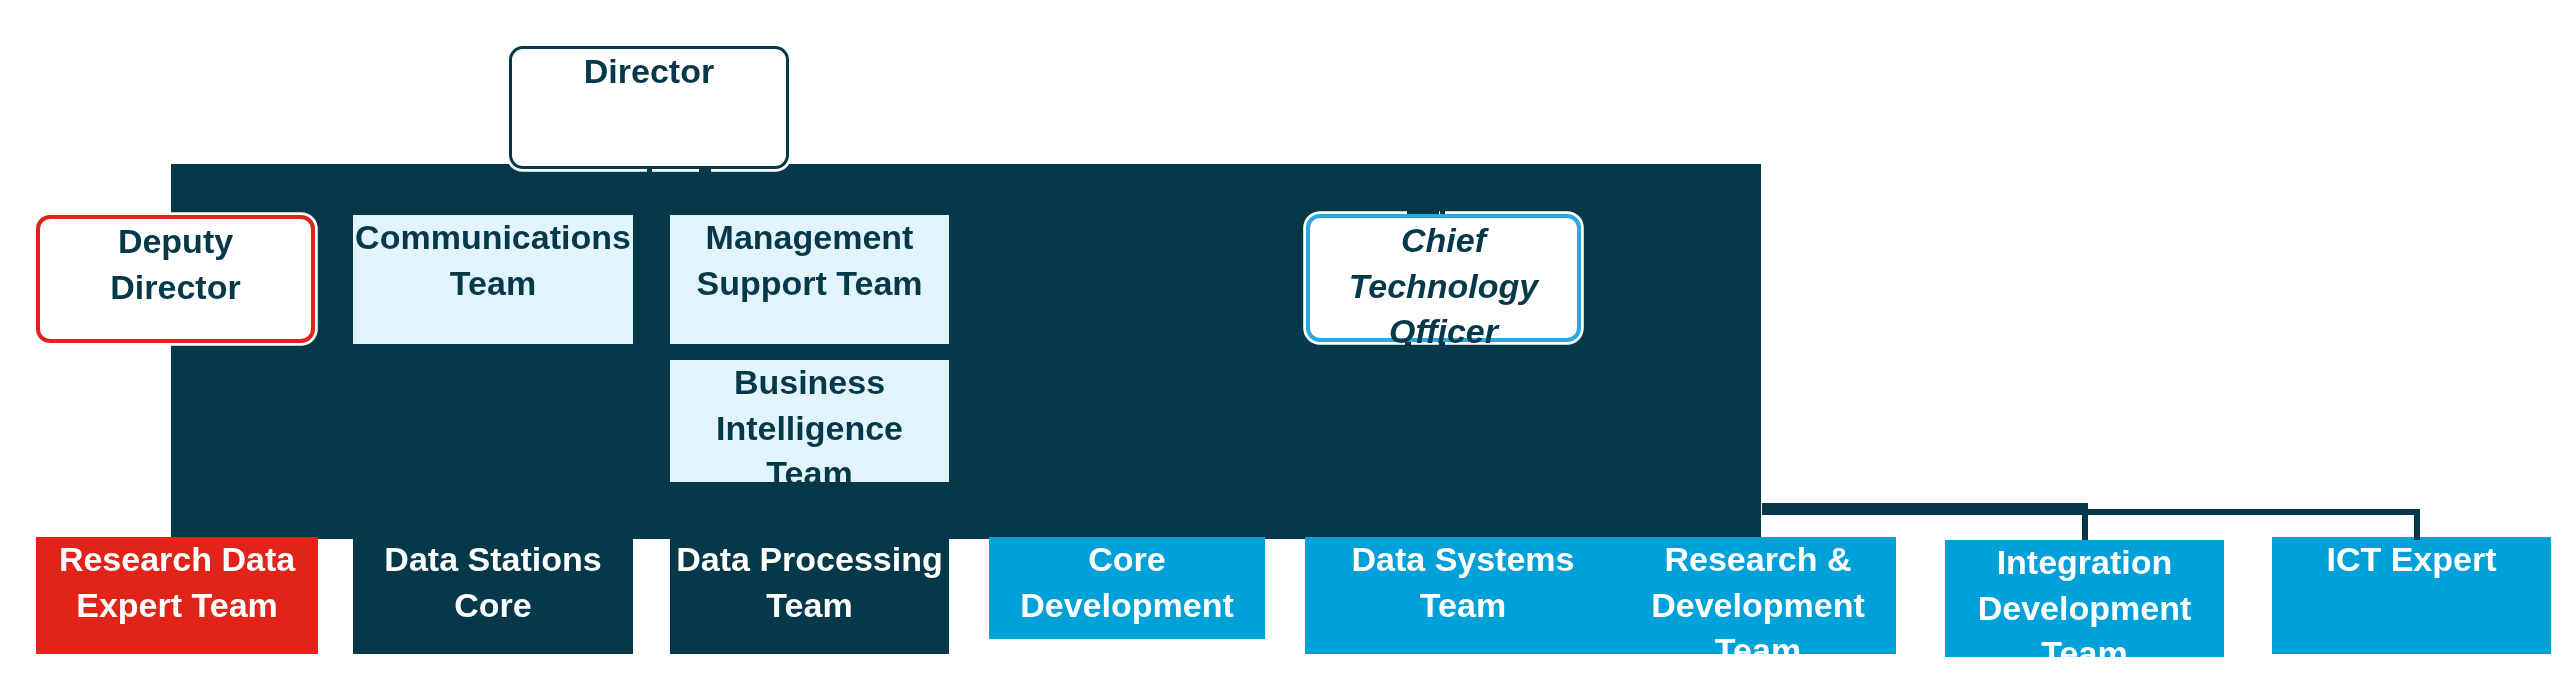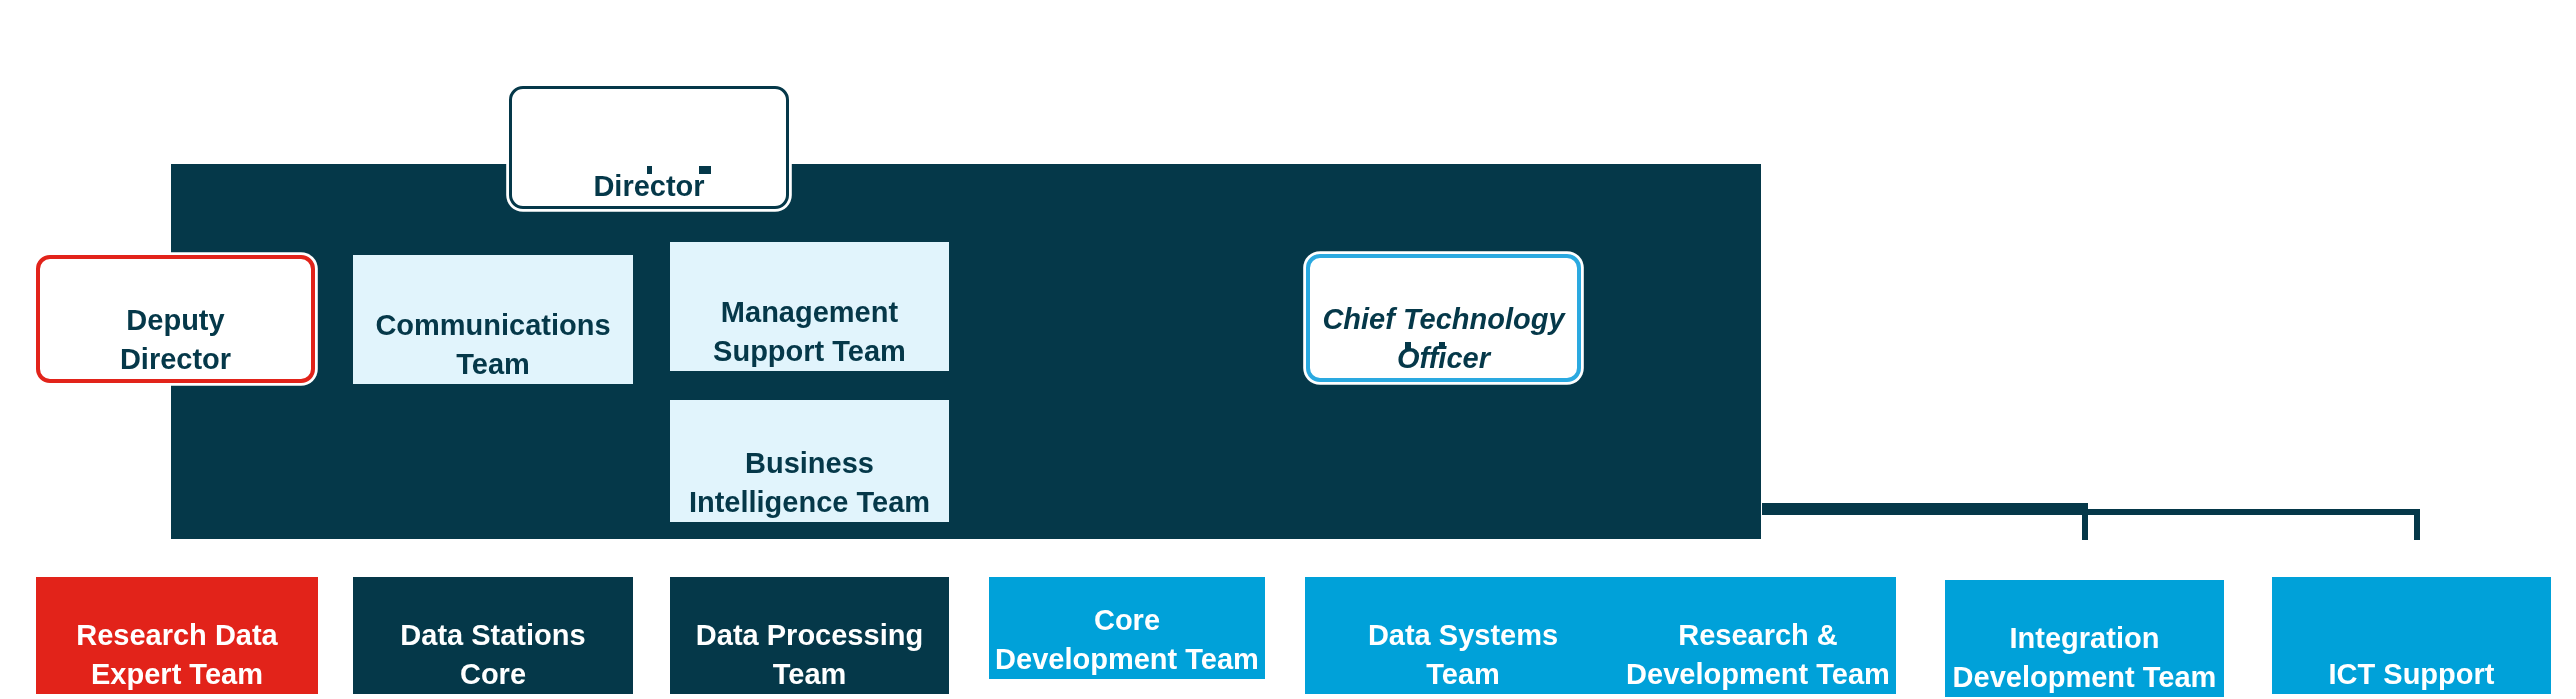--- a/index.html
+++ b/index.html
@@ -24,28 +24,27 @@
     background:var(--dark);
     z-index:0;
   }
   .connector{
     position:absolute;
     background:var(--dark);
     z-index:3;
   }
   .node{
     position:absolute;
-    display:flex;align-items:flex-end;justify-content:center;
+    display:flex;align-items:flex-start;justify-content:center;
     box-sizing:border-box;
     z-index:1;
     font-weight:600;
-    font-size:29px;
+    font-size:34px;
     line-height:1.34;
     text-align:center;
-    margin-top:40px;
   }
   .node .label{white-space:pre-line;}
   .outlined{
     background:var(--white);
     border-radius:14px;
     box-shadow:0 0 0 2.8px var(--white);
     color:var(--dark);
   }
   .outline-dark{border:3.5px solid var(--dark);}
   .outline-red{border:4.1px solid var(--red);}
@@ -86,21 +85,21 @@
   <div class="node outlined outline-blue" style="left:1306px;top:214px;width:275px;height:128px">
     <span class="label">Chief Technology
 Officer</span>
   </div>
 
   <div class="node fill-light" style="left:353px;top:215px;width:280px;height:129px">
     <span class="label">Communications
 Team</span>
   </div>
 
-  <div class="node fill-light" style="left:670px;top:202px;width:279px;height:129px">
+  <div class="node fill-light" style="left:670px;top:215px;width:279px;height:129px">
     <span class="label">Management
 Support Team</span>
   </div>
 
 
   <div class="node fill-red" style="left:36px;top:537px;width:282px;height:117px">
     <span class="label">Research Data
 Expert Team</span>
   </div>
 
@@ -133,17 +132,17 @@
     <span class="label">Research &amp;
 Development Team</span>
   </div>
 
   <div class="node fill-blue" style="left:1945px;top:540px;width:279px;height:117px">
     <span class="label">Integration
 Development Team</span>
   </div>
 
   <div class="node fill-blue" style="left:2272px;top:537px;width:279px;height:117px">
-    <span class="label">ICT Support</span>
+    <span class="label">ICT Expert</span>
   </div>
 
 </div>
 
 
 </body></html>

